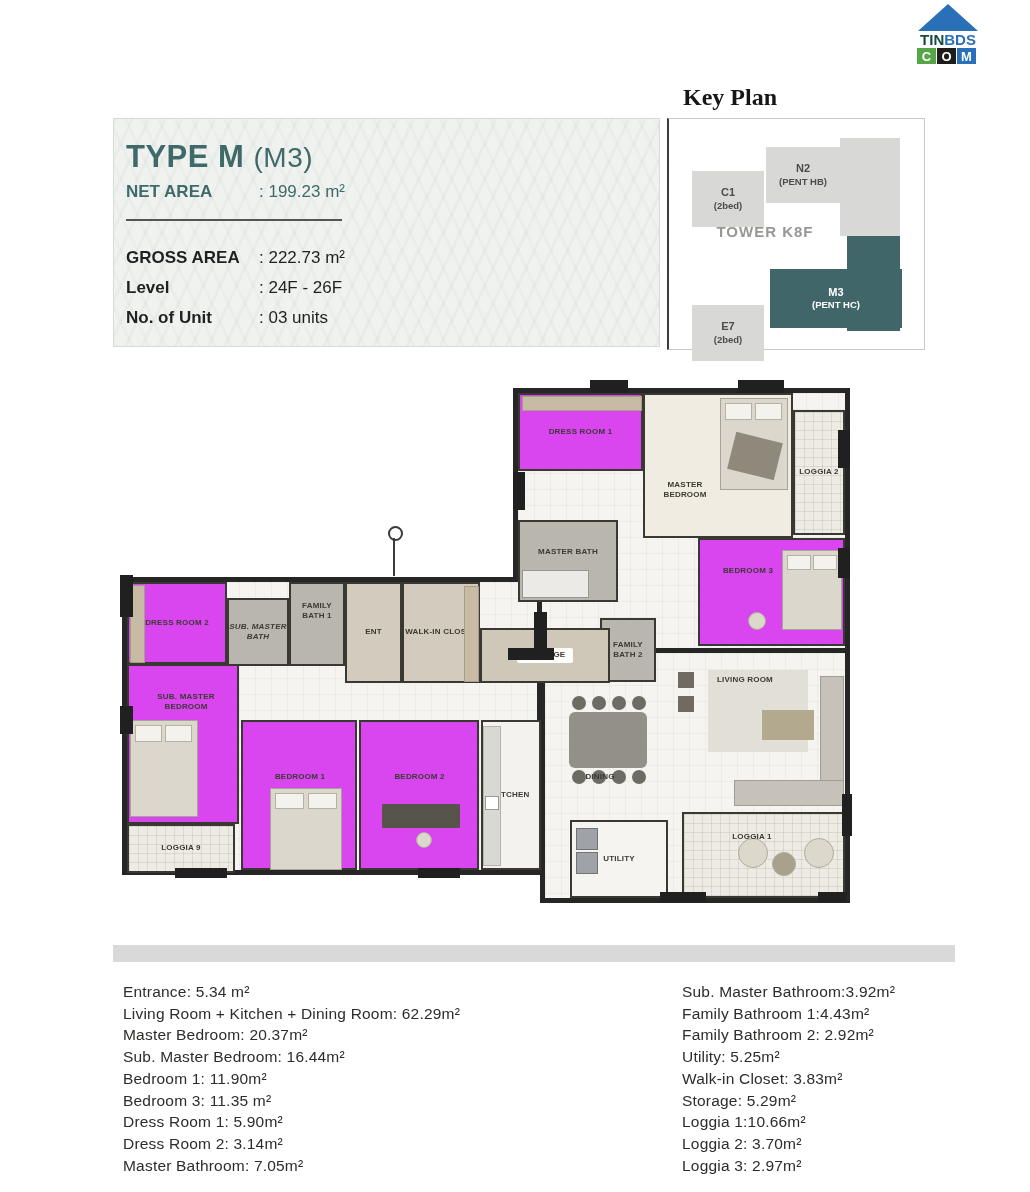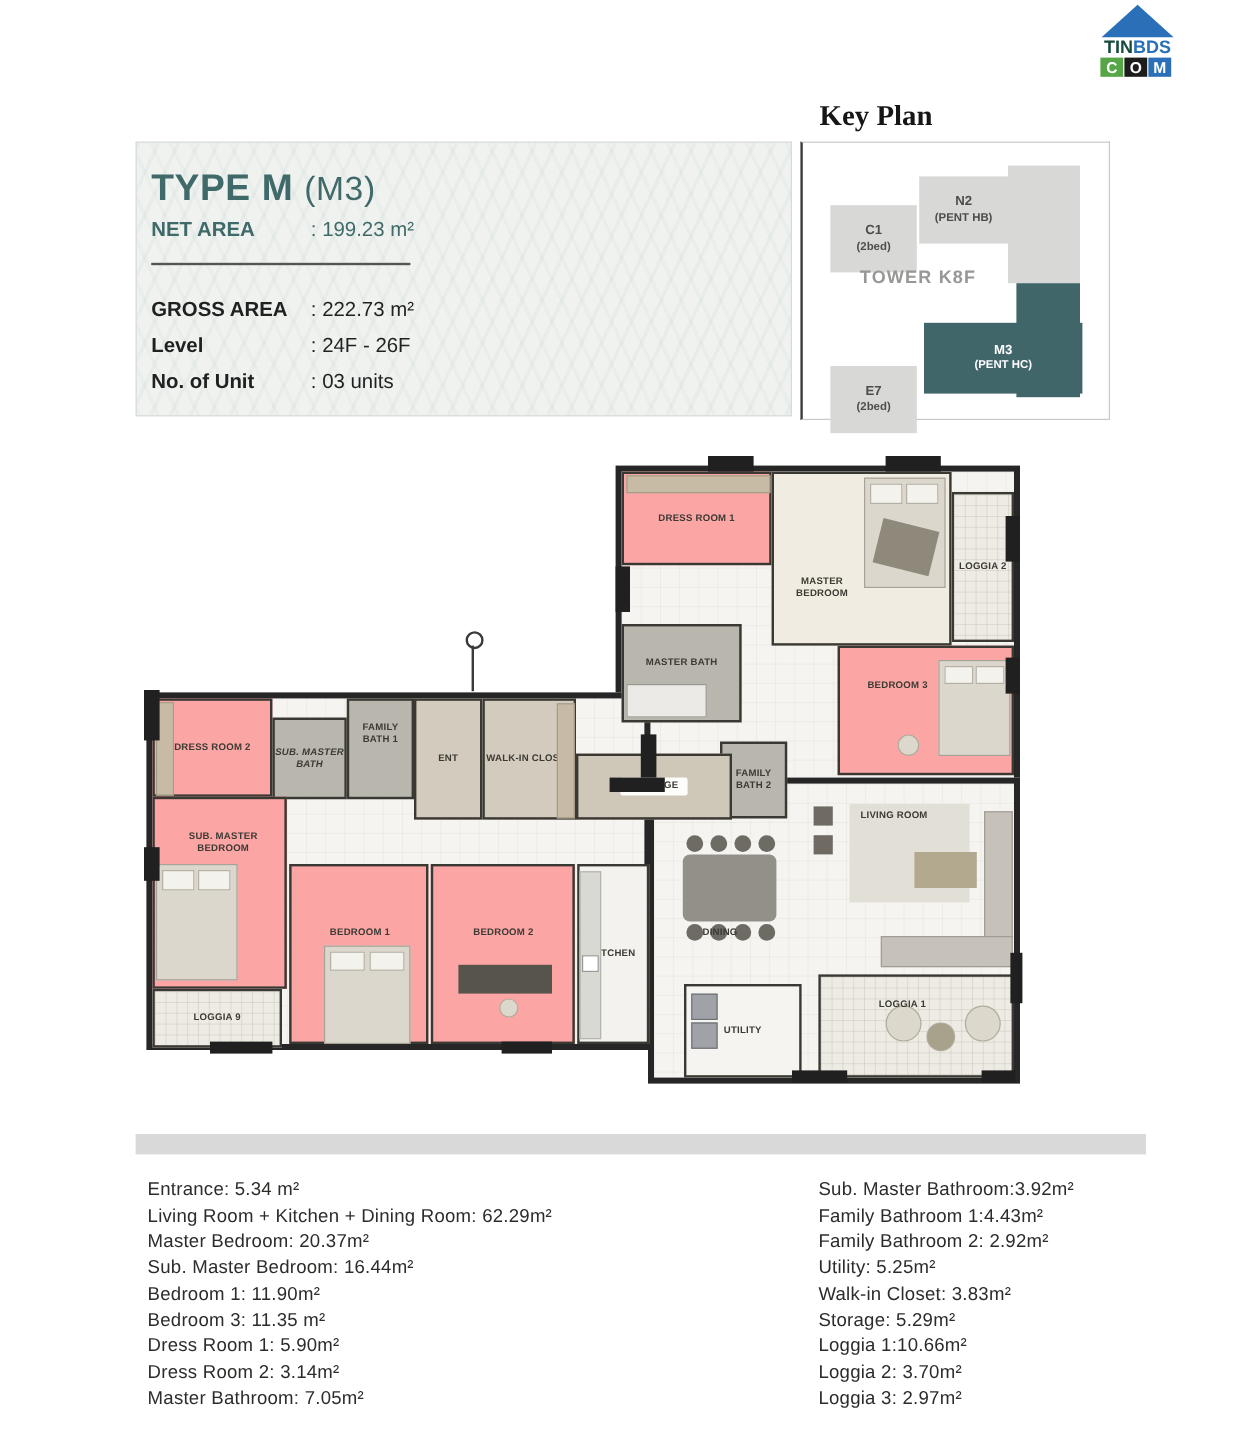--- a/index.html
+++ b/index.html
@@ -53,21 +53,21 @@
 
   
   .plan{position:absolute;left:120px;top:380px;width:740px;height:548px;}
   .wing{position:absolute;box-sizing:border-box;border:5px solid #262626;
       background-color:#f5f4f0;
       background-image:linear-gradient(rgba(120,120,110,.07) 1px, rgba(0,0,0,0) 1px),
                        linear-gradient(90deg, rgba(120,120,110,.07) 1px, rgba(0,0,0,0) 1px);
       background-size:16px 16px;z-index:1;}
   .room{position:absolute;box-sizing:border-box;border:2px solid #3a3833;z-index:3;
       display:flex;align-items:center;justify-content:center;}
-  .beige{background:#fca5a5;} .light{background:#f0ece2;} .grayrm{background:#b9b6ae;}
+  .beige{background:#d946ef;} .light{background:#f0ece2;} .grayrm{background:#b9b6ae;}
   .taupe{background:#d3ccbe;}
   .tile{background-color:#edebe3;
       background-image:linear-gradient(rgba(140,135,120,.18) 1px, rgba(0,0,0,0) 1px),
                        linear-gradient(90deg, rgba(140,135,120,.18) 1px, rgba(0,0,0,0) 1px);
       background-size:9px 9px;}
   .floor{background:#f5f4f0;}
   .rlabel{font-weight:bold;font-size:8px;line-height:1.3;color:#3b3a33;text-align:center;
       letter-spacing:.2px;z-index:6;}
   .albl{position:absolute;font-weight:bold;font-size:8px;line-height:1.3;color:#3b3a33;
       text-align:center;letter-spacing:.2px;z-index:6;}

